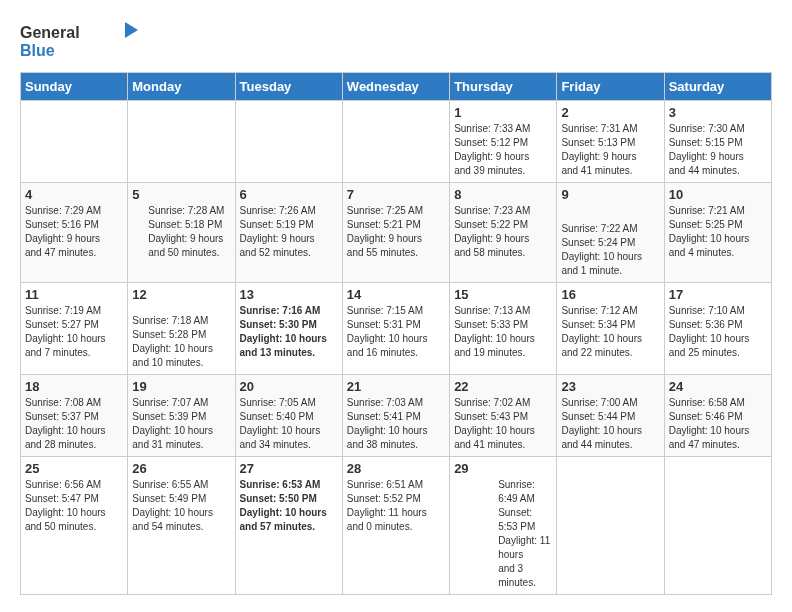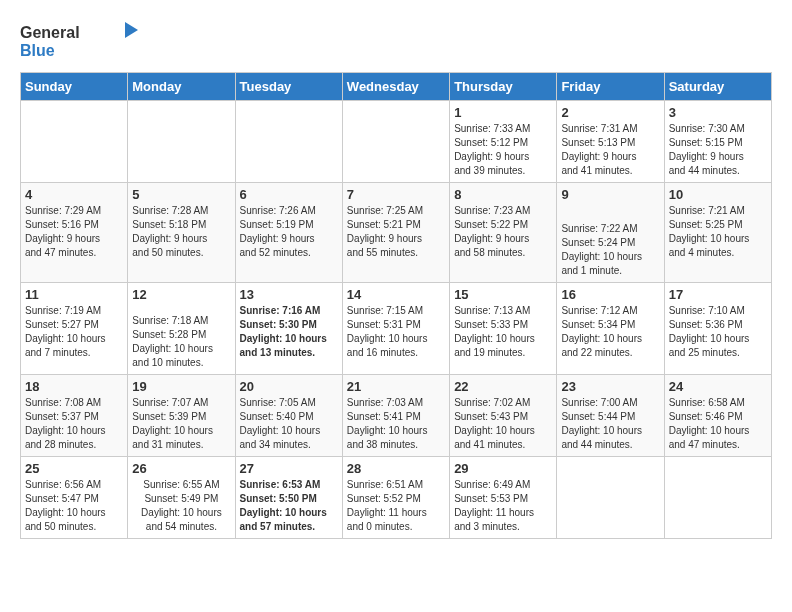--- a/index.html
+++ b/index.html
@@ -140,21 +140,21 @@
       <tr>
         <td>
           <div class="day-num">4</div>
           <div class="day-info" style="white-space: pre-line;">Sunrise: 7:29 AM
 Sunset: 5:16 PM
 Daylight: 9 hours
 and 47 minutes.</div>
         </td>
         <td>
           <div class="day-num">5</div>
-          <div class="day-info" style="white-space: pre-line;">Sunrise: 7:28 AM
+          <div class="day-info" style="white-space: pre-line; margin-left: 16px;">Sunrise: 7:28 AM
 Sunset: 5:18 PM
 Daylight: 9 hours
 and 50 minutes.</div>
         </td>
         <td>
           <div class="day-num">6</div>
           <div class="day-info" style="white-space: pre-line;">Sunrise: 7:26 AM
 Sunset: 5:19 PM
 Daylight: 9 hours
 and 52 minutes.</div>
@@ -293,42 +293,42 @@
       <tr>
         <td>
           <div class="day-num">25</div>
           <div class="day-info" style="white-space: pre-line;">Sunrise: 6:56 AM
 Sunset: 5:47 PM
 Daylight: 10 hours
 and 50 minutes.</div>
         </td>
         <td>
           <div class="day-num">26</div>
-          <div class="day-info" style="white-space: pre-line; text-align: center;">Sunrise: 6:55 AM
+          <div class="day-info" style="white-space: pre-line;">Sunrise: 6:55 AM
 Sunset: 5:49 PM
 Daylight: 10 hours
 and 54 minutes.</div>
         </td>
         <td>
           <div class="day-num">27</div>
           <div class="day-info" style="white-space: pre-line; font-weight: bold;">Sunrise: 6:53 AM
 Sunset: 5:50 PM
 Daylight: 10 hours
 and 57 minutes.</div>
         </td>
         <td>
           <div class="day-num">28</div>
           <div class="day-info" style="white-space: pre-line;">Sunrise: 6:51 AM
 Sunset: 5:52 PM
 Daylight: 11 hours
 and 0 minutes.</div>
         </td>
         <td>
           <div class="day-num">29</div>
-          <div class="day-info" style="white-space: pre-line;">Sunrise: 6:49 AM
+          <div class="day-info" style="white-space: pre-line; margin-left: 44px;">Sunrise: 6:49 AM
 Sunset: 5:53 PM
 Daylight: 11 hours
 and 3 minutes.</div>
         </td>
         <td class="empty-cell"></td>
         <td class="empty-cell"></td>
       </tr>
     </tbody>
 </table>
 

